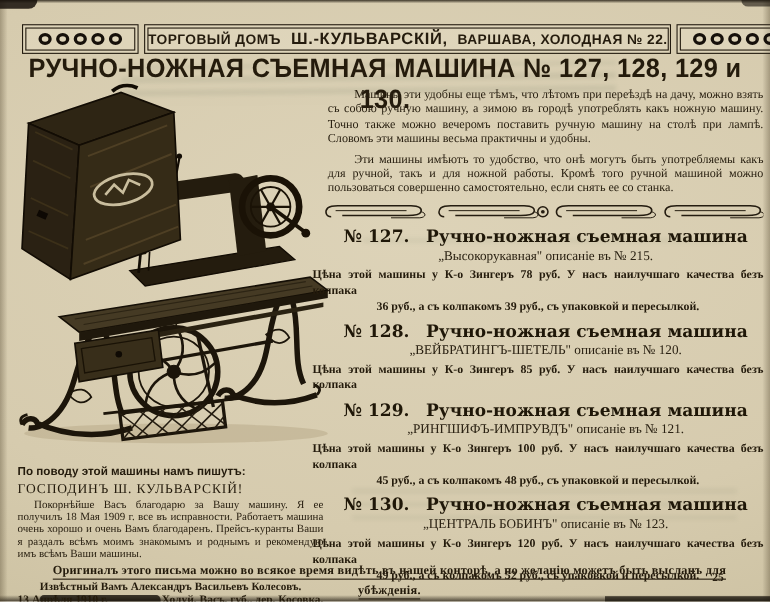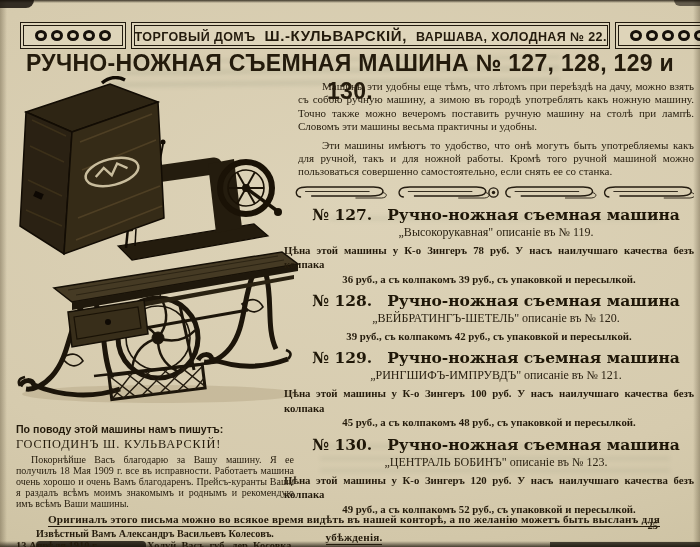--- a/index.html
+++ b/index.html
@@ -250,38 +250,38 @@
         </g>
       </g>
     </svg>
 
     <div class="prod">
       <div class="prod-head">
         <span class="prod-num">№ 127.</span><span>Ручно-ножная съемная машина</span>
       </div>
       <div class="prod-sub">
         <span>„Высокорукавная"</span>
-        <span>описаніе въ № 119.</span>
+        <span>описаніе въ № 215.</span>
       </div>
       <div class="prod-price">
         <div class="pl1">Цѣна этой машины у К-о Зингеръ 78 руб.  У насъ наилучшаго качества безъ колпака</div>
         <div class="pl2">36 руб., а съ колпакомъ 39 руб., съ упаковкой и пересылкой.</div>
       </div>
     </div>
 
     <div class="prod">
       <div class="prod-head">
         <span class="prod-num">№ 128.</span><span>Ручно-ножная съемная машина</span>
       </div>
       <div class="prod-sub">
         <span>„ВЕЙБРАТИНГЪ-ШЕТЕЛЬ"</span>
         <span>описаніе въ № 120.</span>
       </div>
       <div class="prod-price">
-        <div class="pl2">39 руб., съ колпакомъ 42 руб., съ упаковкой и пересылкой.</div>
+        <div class="pl1">Цѣна этой машины у К-о Зингеръ 85 руб.  У насъ наилучшаго качества безъ колпака</div>
       </div>
     </div>
 
     <div class="prod">
       <div class="prod-head">
         <span class="prod-num">№ 129.</span><span>Ручно-ножная съемная машина</span>
       </div>
       <div class="prod-sub">
         <span>„РИНГШИФЪ-ИМПРУВДЪ"</span>
         <span>описаніе въ № 121.</span>

